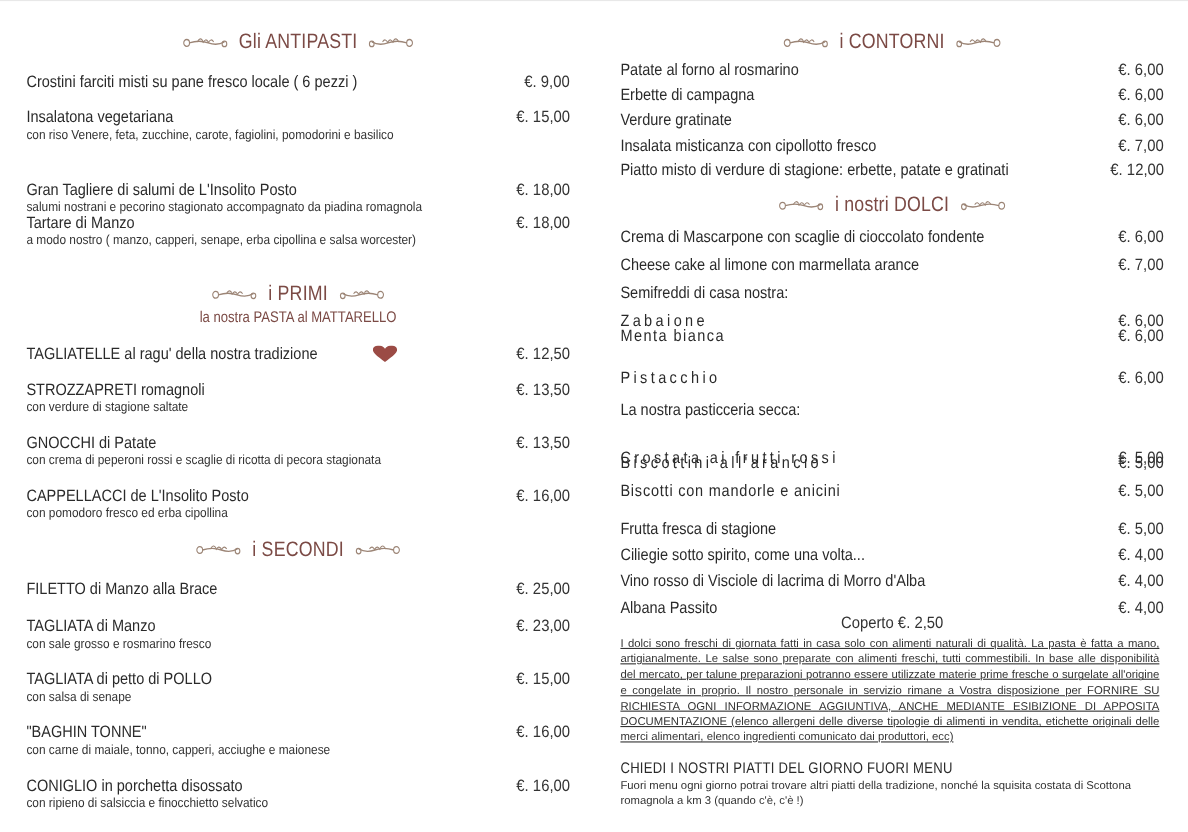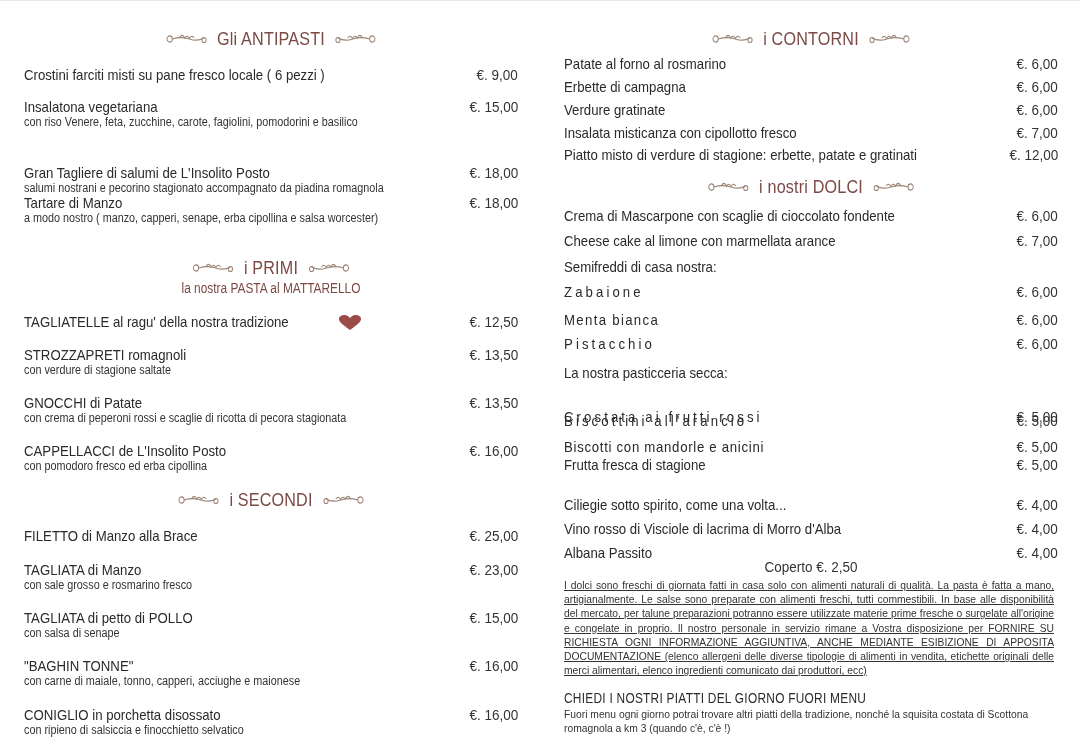--- a/index.html
+++ b/index.html
@@ -177,27 +177,27 @@
     <span>i nostri DOLCI</span>
     <svg class="orn" viewBox="0 0 54 14" style="transform:scaleX(-1)">
         <use href="#ornL"></use>
       </svg>
   </div>
 
   <div class="item" style="top:207px"><span class="name">Crema di Mascarpone con scaglie di cioccolato fondente</span><span class="price">€. 6,00</span></div>
   <div class="item" style="top:232px"><span class="name">Cheese cake al limone con marmellata arance</span><span class="price">€. 7,00</span></div>
   <div class="item" style="top:258px"><span class="name">Semifreddi di casa nostra:</span></div>
   <div class="item" style="top:283px"><span class="name spaced">Zabaione</span><span class="price">€. 6,00</span></div>
-  <div class="item" style="top:311px"><span class="name" style="letter-spacing:1.5px">Menta bianca</span><span class="price">€. 6,00</span></div>
+  <div class="item" style="top:297px"><span class="name" style="letter-spacing:1.5px">Menta bianca</span><span class="price">€. 6,00</span></div>
   <div class="item" style="top:335px"><span class="name spaced">Pistacchio</span><span class="price">€. 6,00</span></div>
   <div class="item" style="top:364px"><span class="name">La nostra pasticceria secca:</span></div>
   <div class="item" style="top:408px"><span class="name spaced">Crostata ai frutti rossi</span><span class="price">€. 5,00</span></div>
   <div class="item" style="top:412px"><span class="name spaced">Biscottini all'arancio</span><span class="price">€. 5,00</span></div>
   <div class="item" style="top:438px"><span class="name" style="letter-spacing:0.8px">Biscotti con mandorle e anicini</span><span class="price">€. 5,00</span></div>
-  <div class="item" style="top:456px"><span class="name">Frutta fresca di stagione</span><span class="price">€. 5,00</span></div>
+  <div class="item" style="top:472px"><span class="name">Frutta fresca di stagione</span><span class="price">€. 5,00</span></div>
   <div class="item" style="top:496px"><span class="name">Ciliegie sotto spirito, come una volta...</span><span class="price">€. 4,00</span></div>
   <div class="item" style="top:520px"><span class="name">Vino rosso di Visciole di lacrima di Morro d'Alba</span><span class="price">€. 4,00</span></div>
   <div class="item" style="top:544px"><span class="name">Albana Passito</span><span class="price">€. 4,00</span></div>
 
   <div class="coperto">Coperto  €. 2,50</div>
   <div class="notes">I dolci sono freschi di giornata fatti in casa solo con alimenti naturali di qualità. La pasta è fatta a mano, artigianalmente. Le salse sono preparate con alimenti freschi, tutti commestibili. In base alle disponibilità del mercato, per talune preparazioni potranno essere utilizzate materie prime fresche o surgelate all'origine e congelate in proprio. Il nostro personale in servizio rimane a Vostra disposizione per FORNIRE SU RICHIESTA OGNI INFORMAZIONE AGGIUNTIVA, ANCHE MEDIANTE ESIBIZIONE DI APPOSITA DOCUMENTAZIONE (elenco allergeni delle diverse tipologie di alimenti in vendita, etichette originali delle merci alimentari, elenco ingredienti comunicato dai produttori, ecc)</div>
   <div class="cta">CHIEDI I NOSTRI PIATTI DEL GIORNO FUORI MENU</div>
   <div class="notes2">Fuori menu ogni giorno potrai trovare altri piatti della tradizione, nonché la squisita costata di Scottona romagnola a km 3 (quando c'è, c'è !)</div>
 </div>
 

